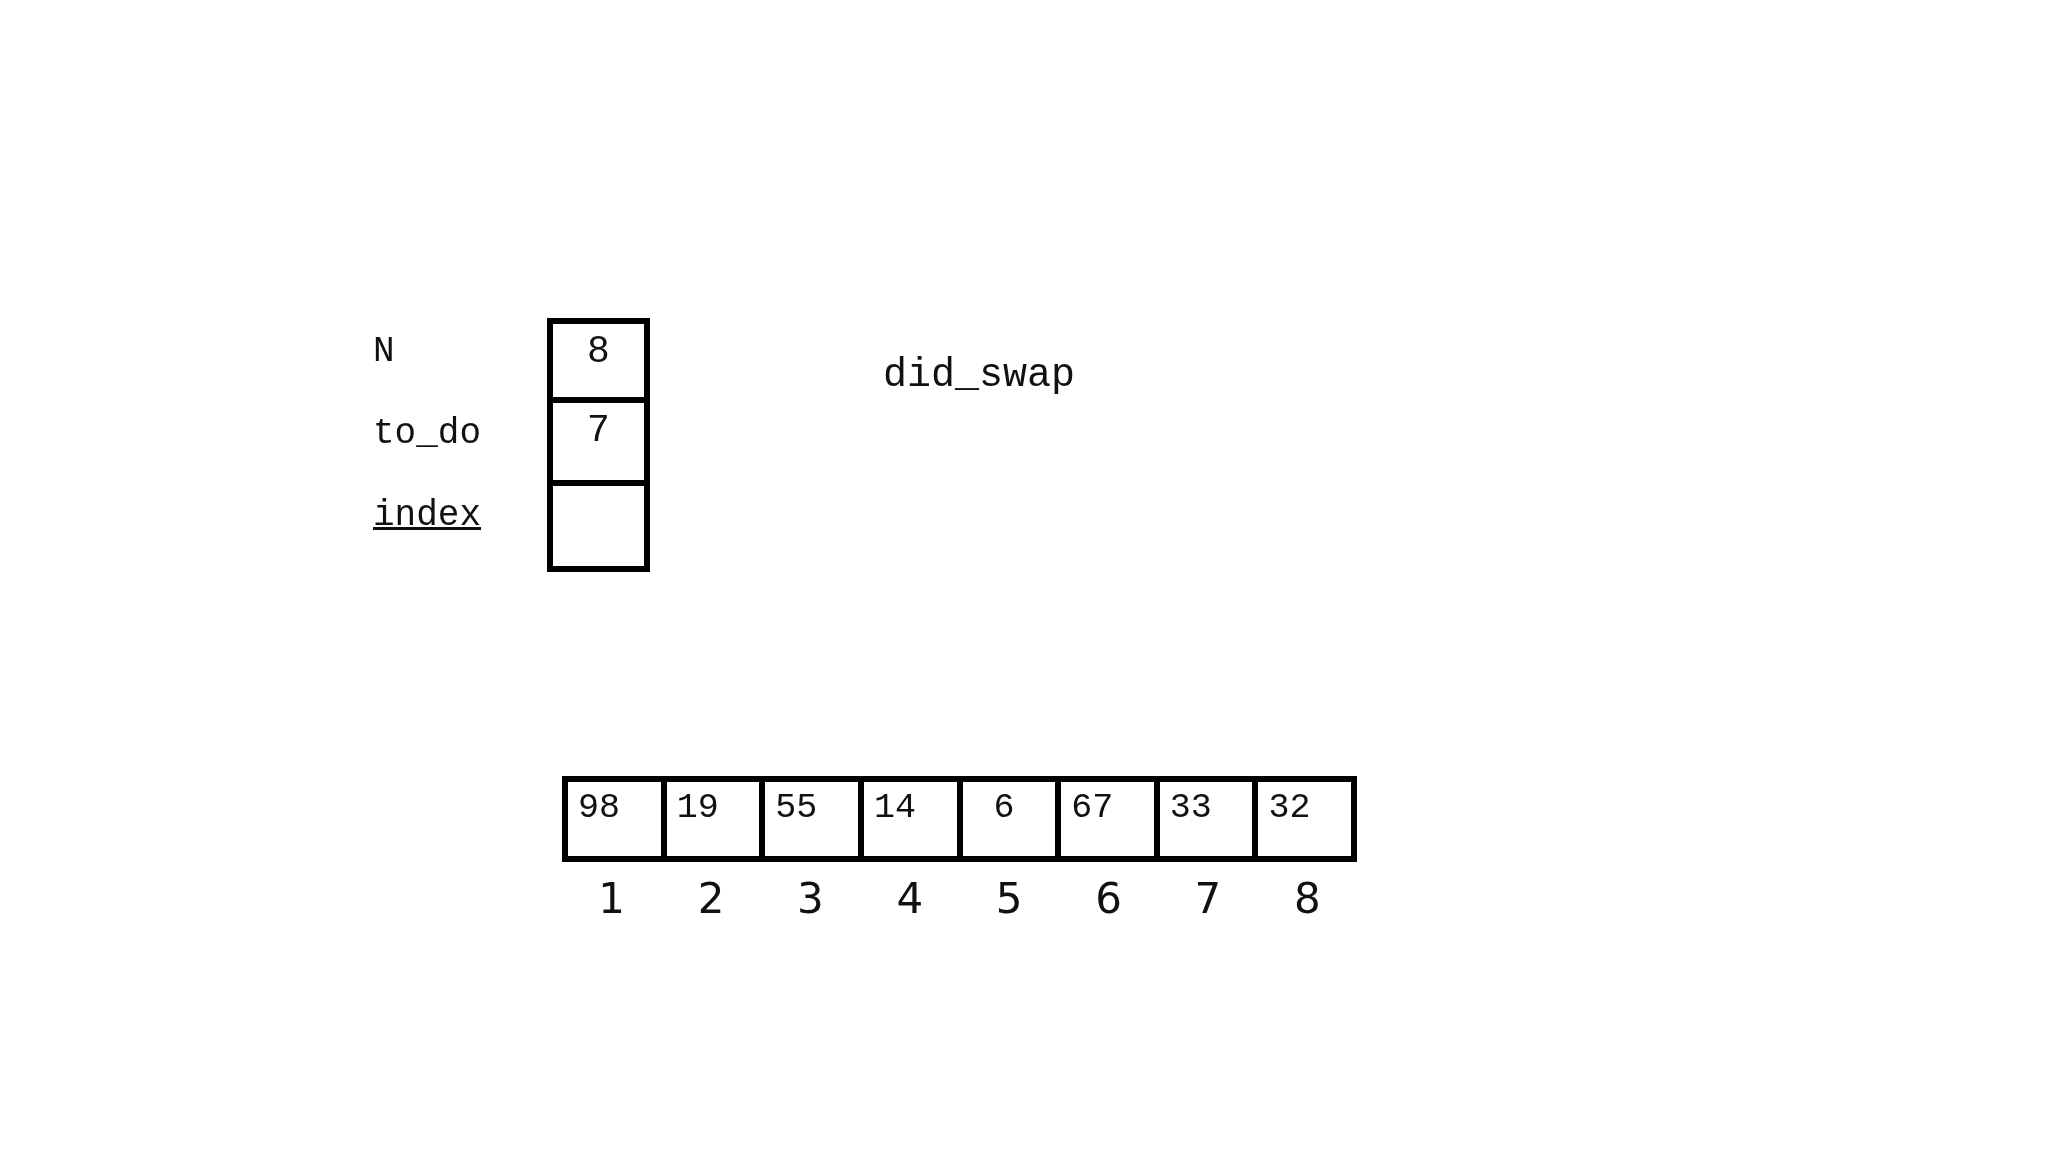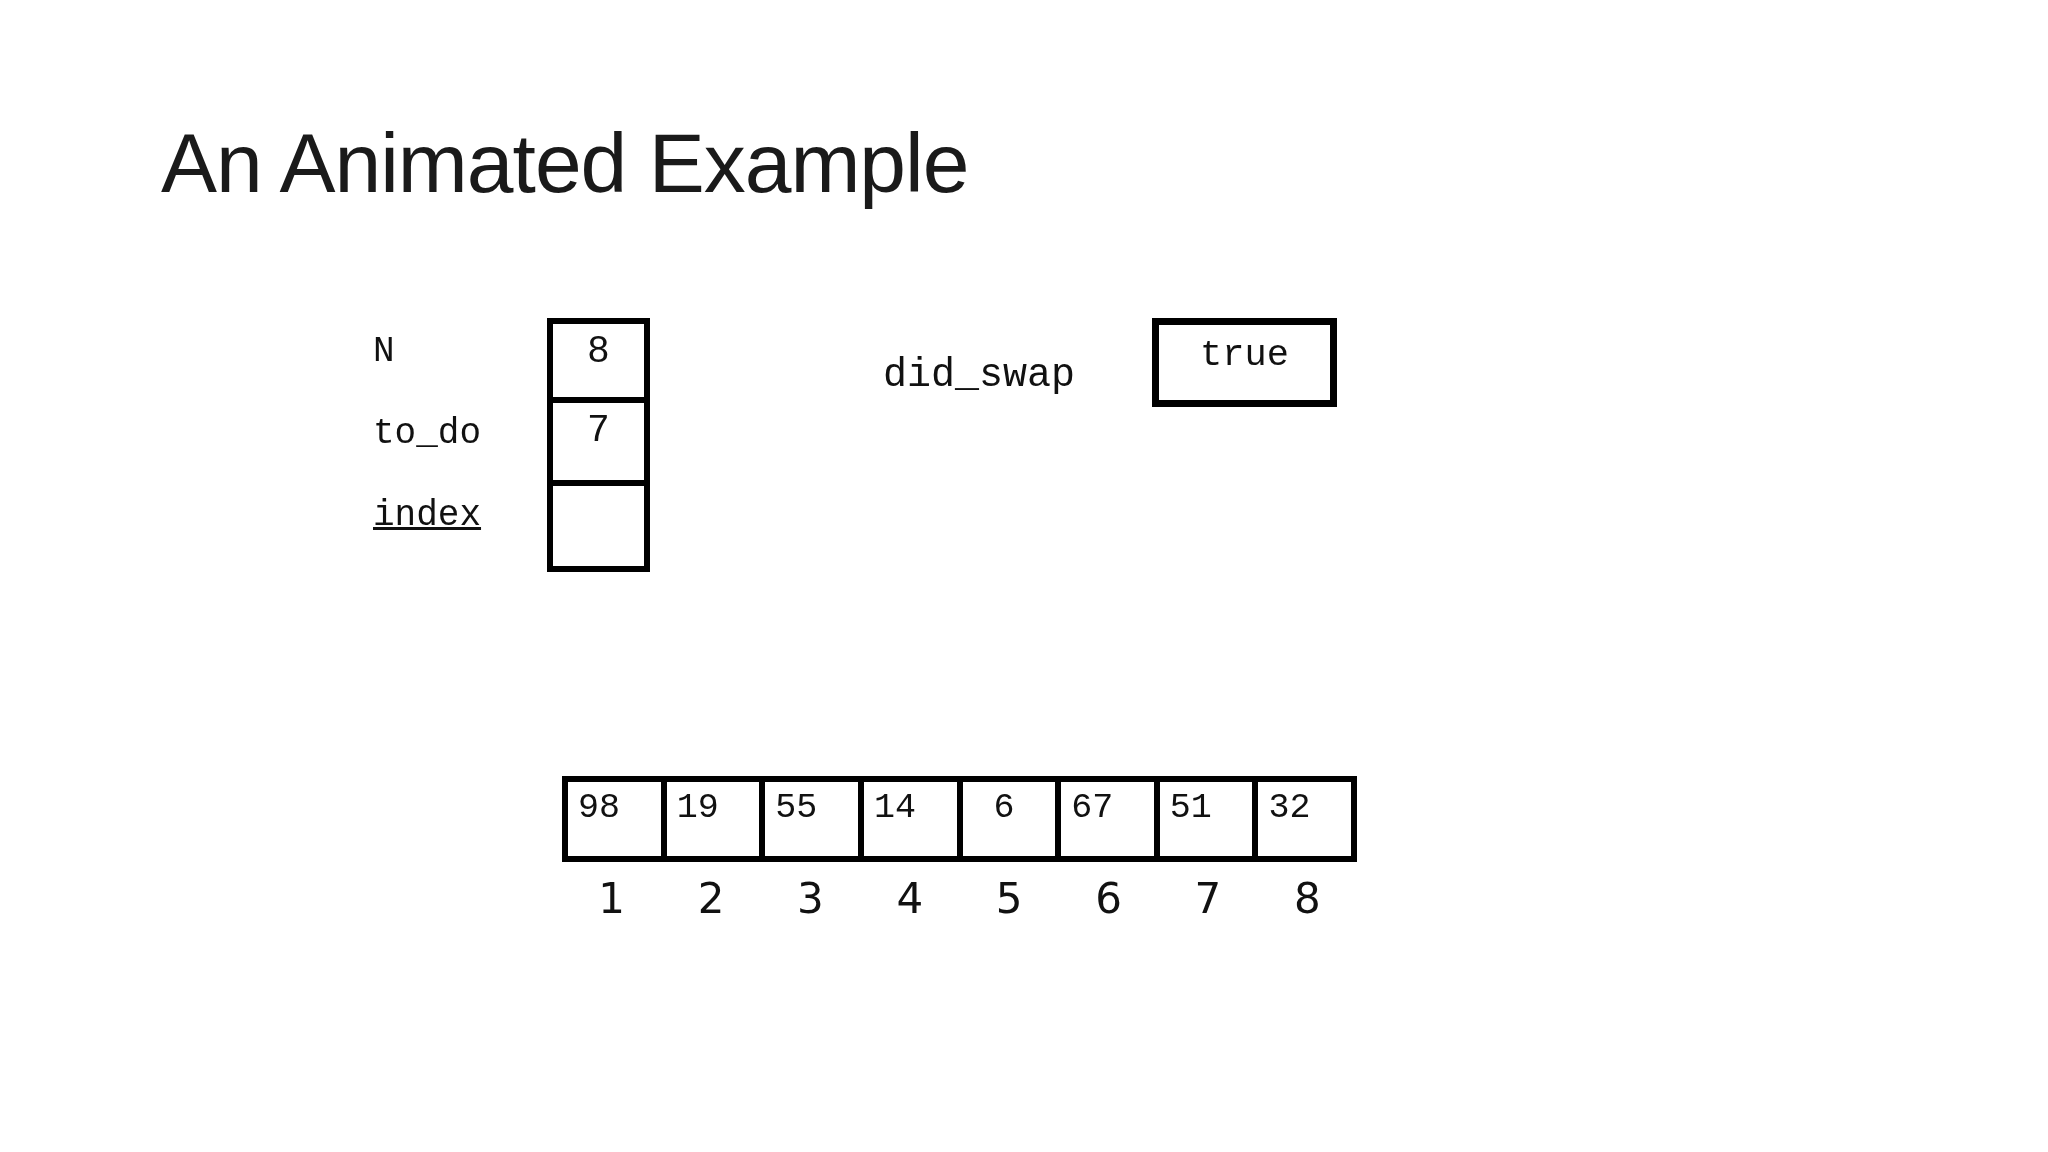--- a/index.html
+++ b/index.html
@@ -141,50 +141,46 @@
     font-size: 42px;
     line-height: 1.2;
     color: #111111;
   }
 </style>
 </head>
 <body>
 
 <div class="slide">
 
-  <h1 class="title">An Animated Example</h1>
 
   <div class="var-label mono vlab0">N</div>
   <div class="var-label mono vlab1">to_do</div>
   <div class="var-label mono vlab2">index</div>
 
   <div class="var-box vbox0">
     <span class="val mono">8</span>
   </div>
   <div class="var-box vbox1">
     <span class="val mono">7</span>
   </div>
   <div class="var-box vbox2">
     <span class="val mono"></span>
   </div>
 
   <div class="didswap-label mono">did_swap</div>
-  <div class="didswap-box">
-    <span class="val mono">true</span>
-  </div>
 
   <div class="array-panel">
     <div class="cells">
       <div class="cell"><span class="cval mono">98</span></div>
       <div class="cell"><span class="cval mono">19</span></div>
       <div class="cell"><span class="cval mono">55</span></div>
       <div class="cell"><span class="cval mono">14</span></div>
       <div class="cell"><span class="cval mono"> 6</span></div>
       <div class="cell"><span class="cval mono">67</span></div>
-      <div class="cell"><span class="cval mono">51</span></div>
+      <div class="cell"><span class="cval mono">33</span></div>
       <div class="cell"><span class="cval mono">32</span></div>
     </div>
     <div class="indices">
       <div class="idx">1</div>
       <div class="idx">2</div>
       <div class="idx">3</div>
       <div class="idx">4</div>
       <div class="idx">5</div>
       <div class="idx">6</div>
       <div class="idx">7</div>

